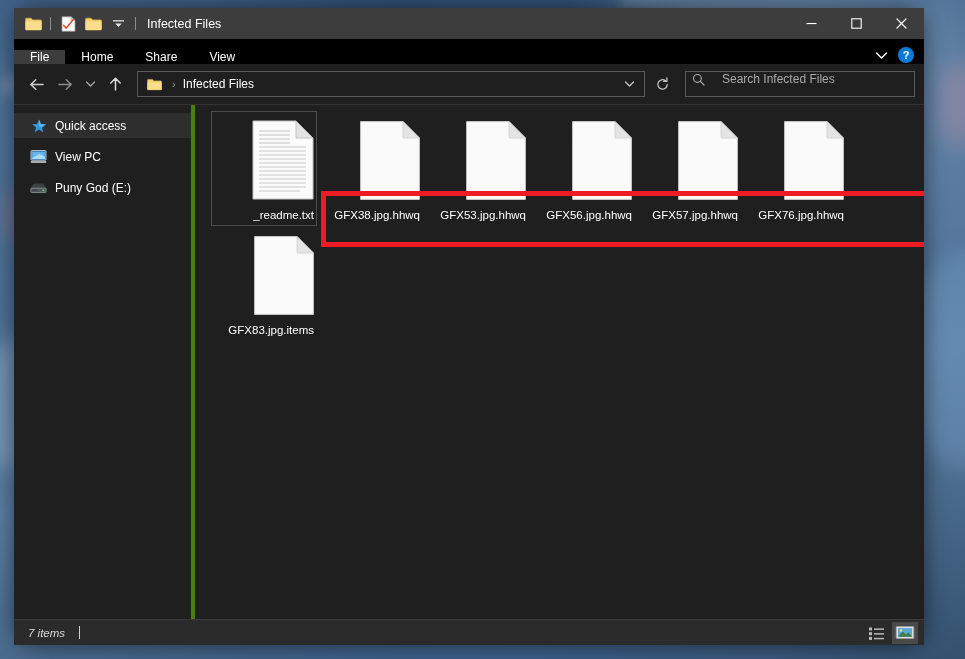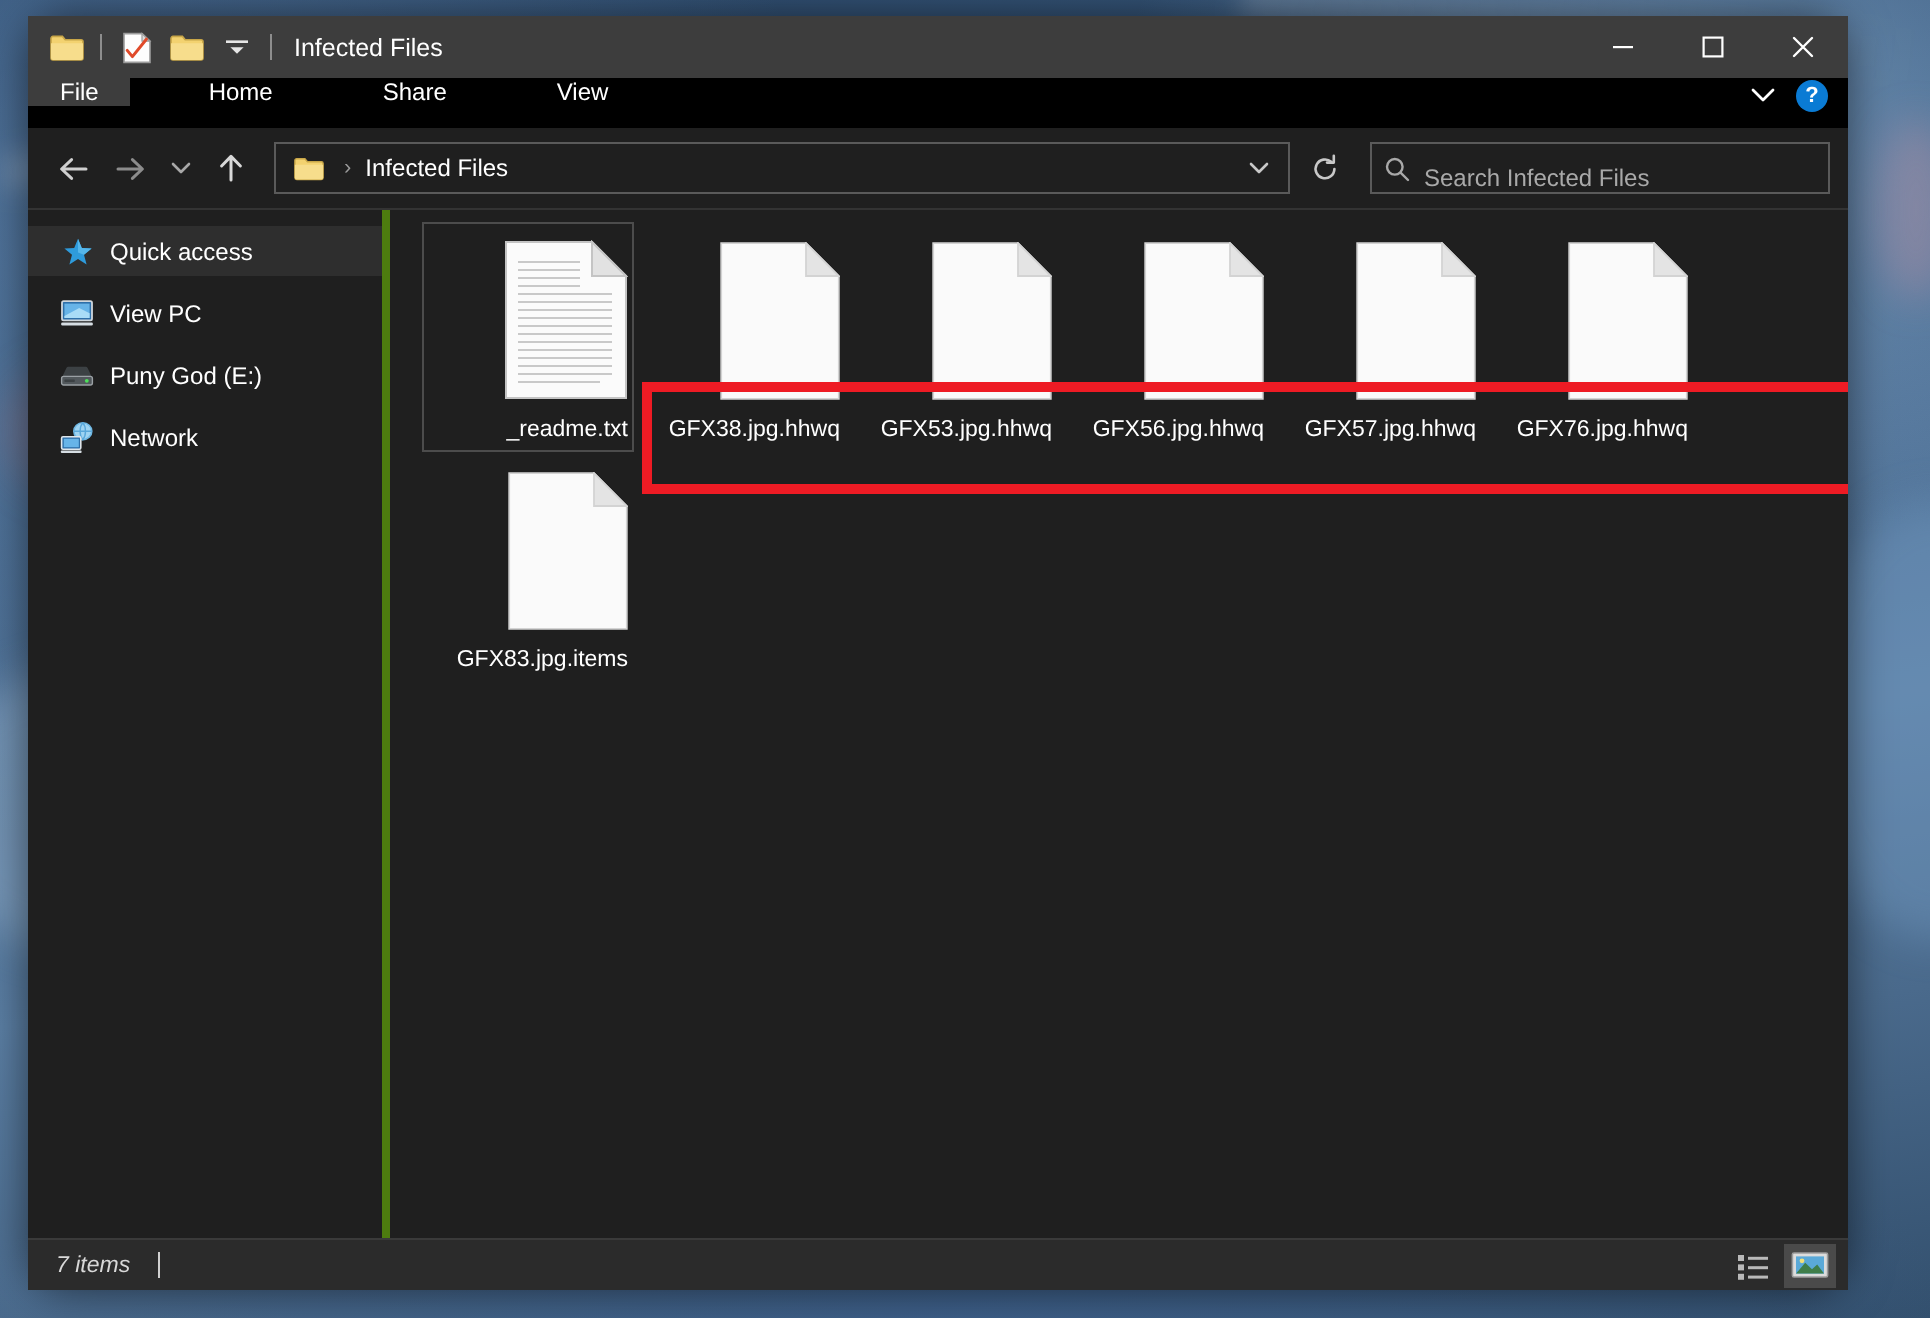--- a/index.html
+++ b/index.html
@@ -71,23 +71,22 @@
   .wc {
     width: 45px; height: 31px;
     display: flex; align-items: center; justify-content: center;
   }
 
   
   .ribbon {
     height: 25px;
     background: #000000;
     display: flex;
-    align-items: flex-start;
-    flex: none;
-    gap: 23px;
+    align-items: flex-end;
+    flex: none;
   }
   .rtab {
     padding: 0 16px;
     display: flex; align-items: center;
     color: #ffffff;
     font-size: 12px;
   }
   .rtab.file { background: #3d3d3d; }
   .ribbon-spacer { flex: 1 1 auto; }
   .ribbon-right {
@@ -140,22 +139,22 @@
   .refresh-btn {
     width: 26px; height: 26px;
     display: flex; align-items: center; justify-content: center;
     color: #c8c8c8; margin-left: 2px;
   }
   .searchbox {
     width: 230px; height: 26px;
     margin-left: 8px;
     border: 1px solid #5a5a5a;
     background: #1f1f1f;
-    display: flex; align-items: flex-end;
-    padding: 0 6px; gap: 7px;
+    display: flex; align-items: flex-start;
+    padding: 0 6px; gap: 17px;
     flex: none;
   }
   .searchbox input {
     background: transparent; border: none; outline: none;
     color: #a9a9a9; font-size: 12px;
     font-family: "Liberation Sans", sans-serif;
     width: 100%;
   }
   .searchbox input::placeholder { color: #a9a9a9; }
 
@@ -426,33 +425,20 @@
           <svg width="17" height="12" viewBox="0 0 17 12">
             <path d="M1 6.6 L3.2 2.0 A1 1 0 0 1 4.1 1.4 H12.9 A1 1 0 0 1 13.8 2.0 L16 6.6 Z" fill="#3c4144"></path>
             <rect x="0.8" y="6.2" width="15.4" height="4.3" rx="1" fill="#52585c" stroke="#9aa0a4" stroke-width="0.7"></rect>
             <circle cx="13.4" cy="8.4" r="0.95" fill="#4ce05a"></circle>
             <rect x="2.2" y="7.8" width="5.2" height="1.2" rx="0.4" fill="#3b4043"></rect>
           </svg>
         </span>
         <span>Puny God (E:)</span>
       </div>
 
-      <div class="nav-item">
-        <span class="nav-ico">
-          <svg width="17" height="16" viewBox="0 0 17 16">
-            <ellipse cx="11.4" cy="4.6" rx="4.5" ry="4.2" fill="#9fd4f2"></ellipse>
-            <ellipse cx="11.4" cy="4.6" rx="4.5" ry="4.2" fill="none" stroke="#6fb8e4" stroke-width="0.8"></ellipse>
-            <path d="M6.9 4.6 H15.9 M11.4 0.4 C9.6 2.4 9.6 6.8 11.4 8.8 C13.2 6.8 13.2 2.4 11.4 0.4 Z" fill="none" stroke="#5aa8da" stroke-width="0.7"></path>
-            <rect x="0.8" y="7.4" width="9.6" height="6.2" rx="0.7" fill="#2e6fa8" stroke="#dfe6eb" stroke-width="0.8"></rect>
-            <rect x="1.9" y="8.4" width="7.5" height="4.2" fill="#67b4e8"></rect>
-            <rect x="0.4" y="14.2" width="10.4" height="1.3" rx="0.5" fill="#d6dde3"></rect>
-          </svg>
-        </span>
-        <span>Network</span>
-      </div>
     </div>
 
     <div class="content">
       <div class="files">
 
         <div class="tile boxed">
           <div class="tile-icon">
             <svg width="62" height="80" viewBox="0 0 62 80">
               <path d="M1 1 H44 L61 18 V79 H1 Z" fill="#fbfbfb" stroke="#c4c4c4" stroke-width="1"></path>
               <path d="M44 1 L61 18 H44 Z" fill="#e2e2e2" stroke="#c4c4c4" stroke-width="1"></path>

